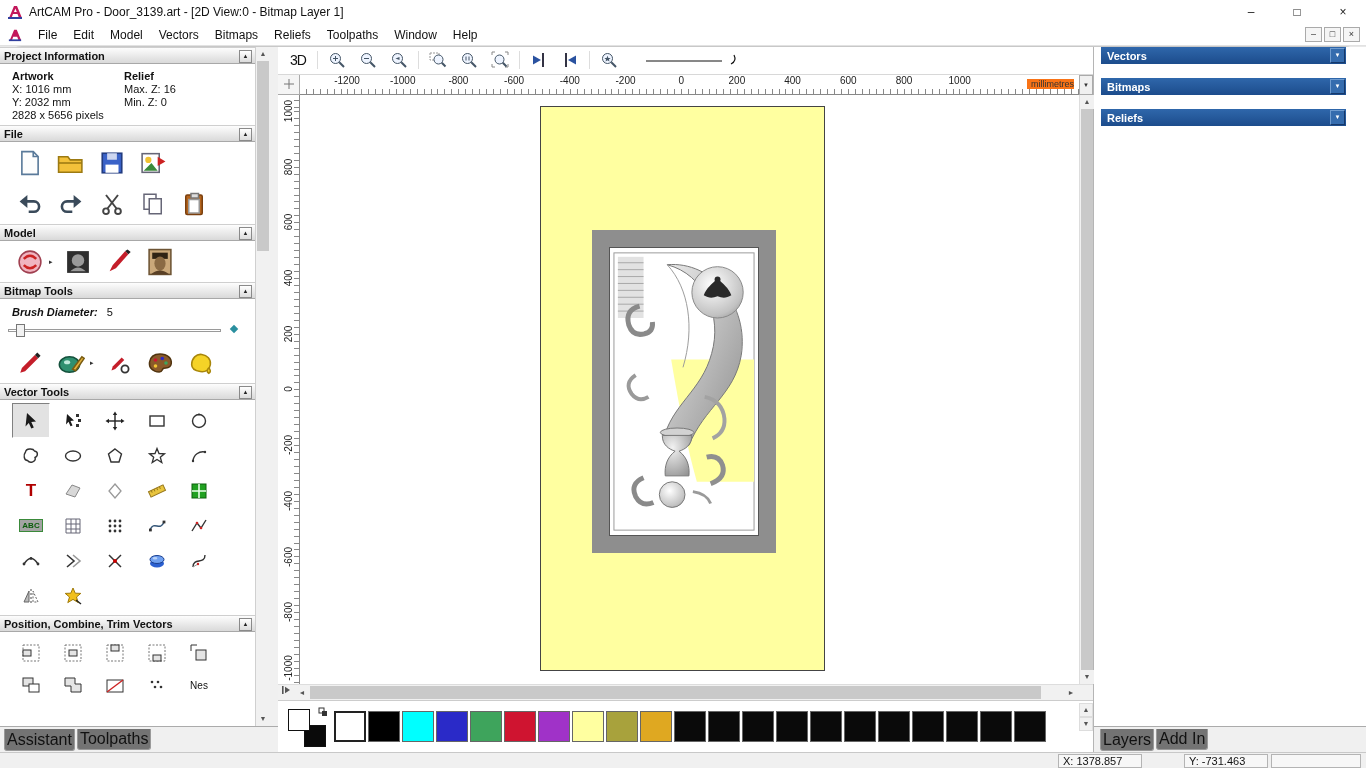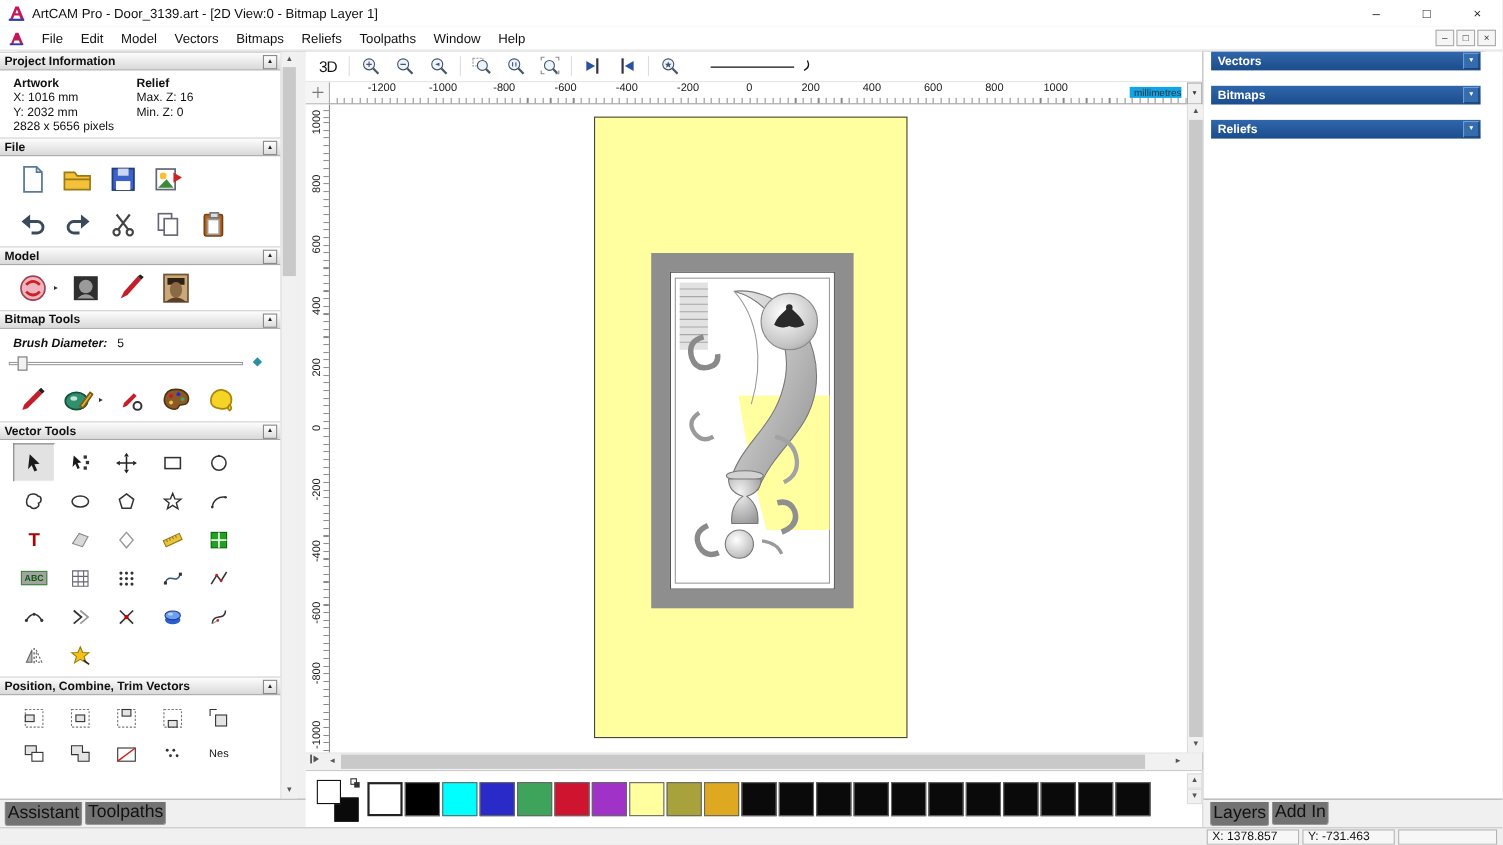--- a/index.html
+++ b/index.html
@@ -67,21 +67,21 @@
   .tbtn { height:24px; min-width:24px; display:flex; align-items:center; justify-content:center; }
   .t3d { font-size:14px; font-weight:normal; color:#111; letter-spacing:-1px; }
   .tsep { width:1px; height:18px; background:#ddd; }
 
   
   .rulerrow { height:20px; display:flex; background:#fff; }
   .rcorner { width:22px; height:20px; border-right:1px solid #aaa; border-bottom:1px solid #aaa; display:flex; align-items:center; justify-content:center; background:#f5f5f5; }
   .hruler { position:relative; width:779px; height:20px; border-bottom:1px solid #888; background:#fff; overflow:hidden; }
   .hlab { position:absolute; top:0; transform:translateX(-50%); font-size:10px; color:#222; }
   .hticks { position:absolute; left:0; right:0; bottom:0; height:5px; background:repeating-linear-gradient(90deg,#888 0 1px,transparent 1px 6.96px); background-position:47px 0; }
-  .runit { position:absolute; right:5px; top:4px; font-size:9px; color:#333; background:#0ea5e9; padding-left:4px; }
+  .runit { position:absolute; right:5px; top:4px; font-size:9px; color:#333; background:#f97316; padding-left:4px; }
   .rdrop { width:14px; height:20px; border:1px solid #aaa; background:#f0f0f0; font-size:6px; text-align:center; line-height:18px; color:#333; }
 
   
   .canvasrow { height:590px; display:flex; }
   .vruler { position:relative; width:22px; background:#fff; border-right:1px solid #888; overflow:hidden; }
   .vlab { position:absolute; left:-9px; width:40px; height:12px; line-height:12px; text-align:center; font-size:10px; color:#222; transform:rotate(-90deg); }
   .vticks { position:absolute; top:0; bottom:0; right:0; width:5px; background:repeating-linear-gradient(180deg,#888 0 1px,transparent 1px 6.96px); background-position:0 16px; }
   .drawing { position:relative; width:779px; background:#fff; overflow:hidden; }
   .model-area { position:absolute; left:240px; top:11px; width:285px; height:565px; background:#ffffa0; border:1px solid #444; }
   .relief-block { position:absolute; left:51px; top:123px; width:184px; height:323px; background:#8e8e8e; }
@@ -842,16 +842,16 @@
     </div>
     <div class="rp-tabs">
       <div class="t
 ab tab active">Layers</div>
       <div class="tab">Add In</div>
     </div>
   </div>
 </div>
 
 <div class="statusbar">
-  <div class="scell" style="left:1097px; width:84px;">X: 1378.857</div>
+  <div class="scell" style="left:1058px; width:84px;">X: 1378.857</div>
   <div class="scell" style="left:1184px; width:84px;">Y: -731.463</div>
   <div class="scell" style="left:1271px; width:90px;"></div>
 </div>
 
 </body></html>

